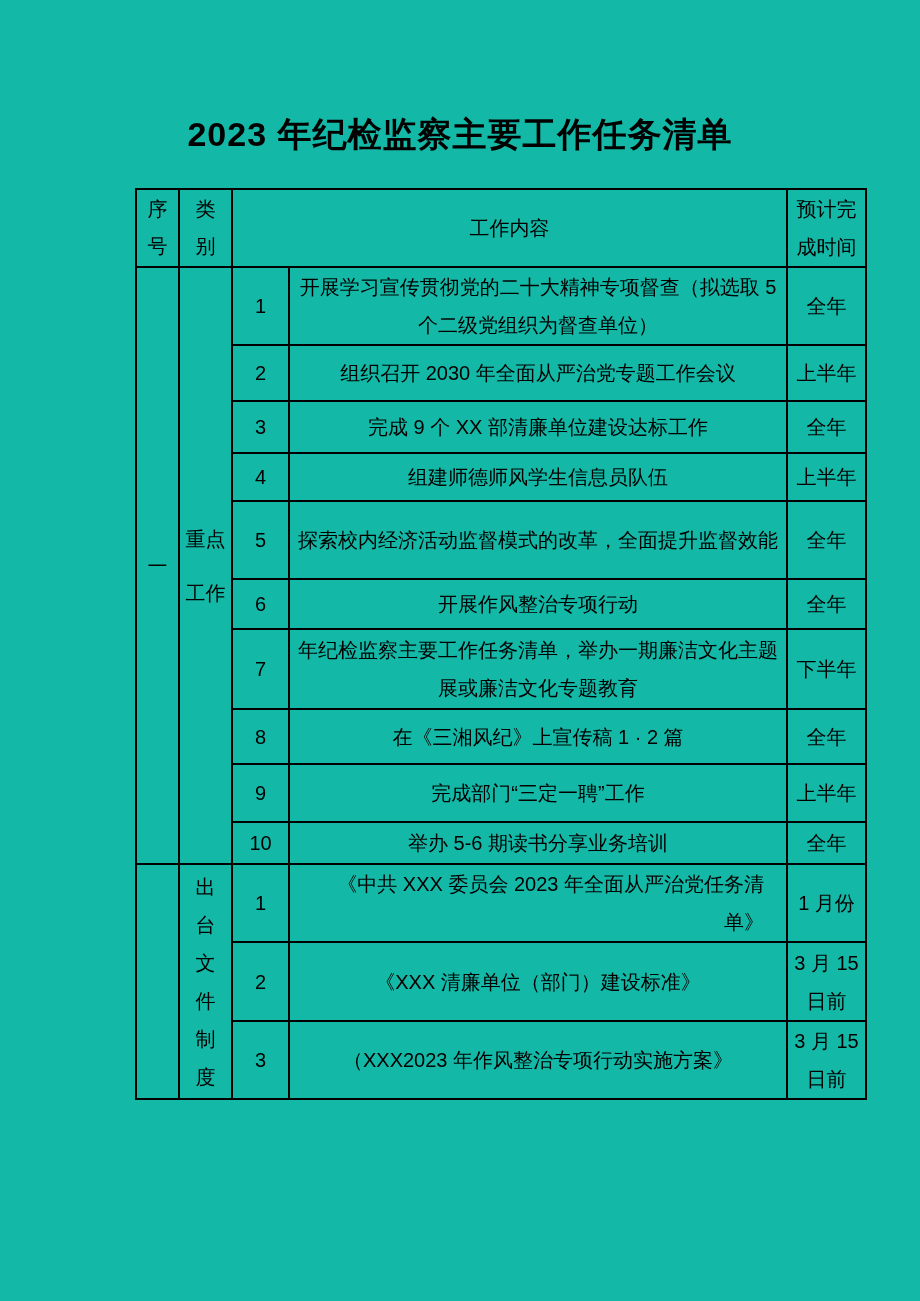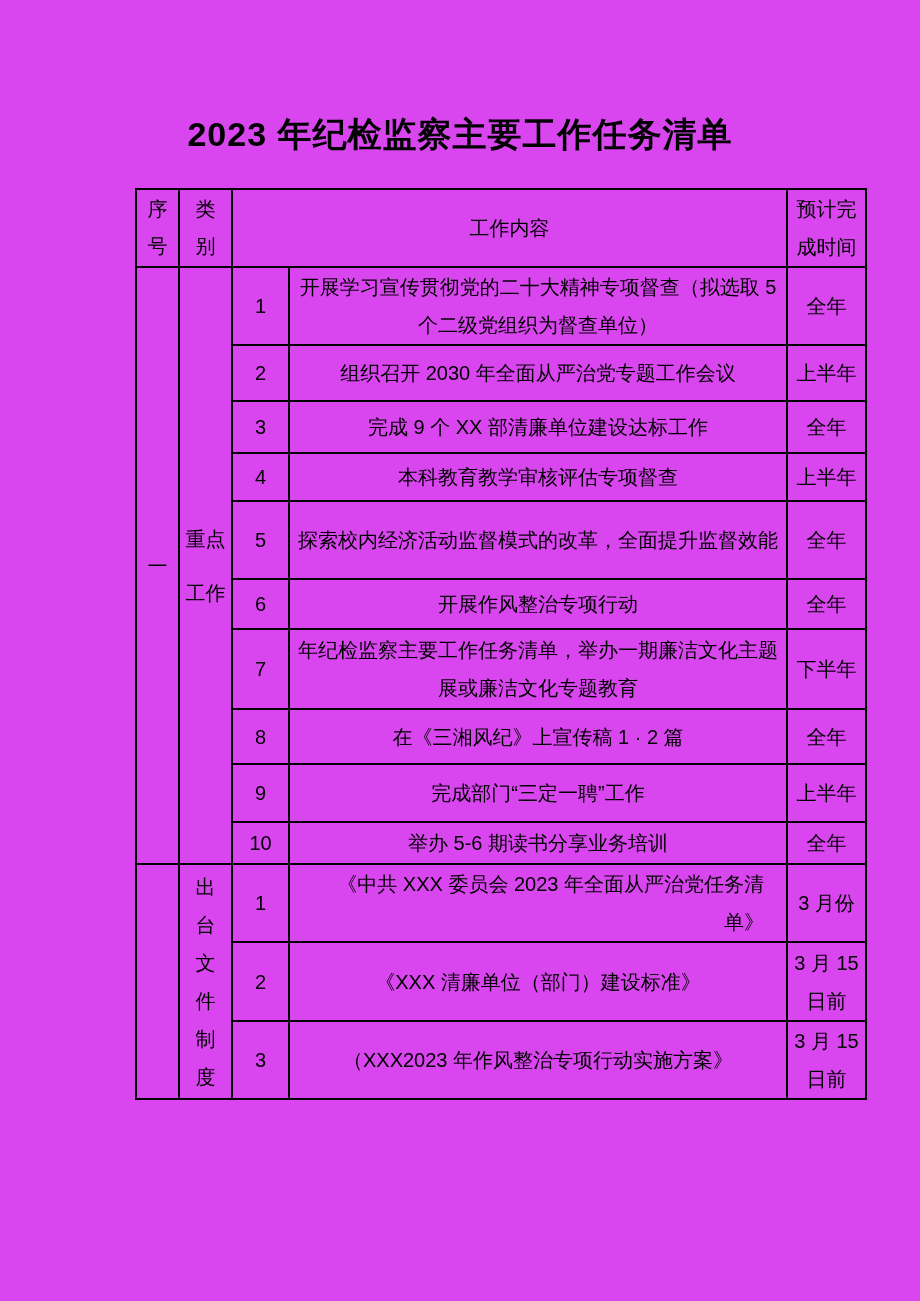--- a/index.html
+++ b/index.html
@@ -1,19 +1,19 @@
 <!DOCTYPE html>
 <html><head>
 <meta charset="utf-8">
 <style>
   html,body{margin:0;padding:0;background:#ffffff;}
   .page{
     position:relative;
     width:920px;height:1301px;
-    background:#d946ef;
+    background:#14b8a6;
     font-family:"Liberation Sans",sans-serif;
     color:#000;
     overflow:hidden;
   }
   .doc-title{
     position:absolute;
     top:112px;left:0;width:920px;
     text-align:center;
     font-size:34px;
     font-weight:bold;
@@ -85,21 +85,21 @@
       <td class="content-cell">组织召开 2030 年全面从严治党专题工作会议</td>
       <td>上半年</td>
     </tr>
     <tr style="height:52px">
       <td>3</td>
       <td class="content-cell">完成 9 个 XX 部清廉单位建设达标工作</td>
       <td>全年</td>
     </tr>
     <tr style="height:48px">
       <td>4</td>
-      <td class="content-cell">本科教育教学审核评估专项督查</td>
+      <td class="content-cell">组建师德师风学生信息员队伍</td>
       <td>上半年</td>
     </tr>
     <tr style="height:78px">
       <td>5</td>
       <td class="content-cell bottom-text">探索校内经济活动监督模式的改革，全面提升监督效能</td>
       <td>全年</td>
     </tr>
     <tr style="height:50px">
       <td>6</td>
       <td class="content-cell">开展作风整治专项行动</td>
@@ -124,21 +124,21 @@
       <td>10</td>
       <td class="content-cell">举办 5-6 期读书分享业务培训</td>
       <td>全年</td>
     </tr>
 
     <tr style="height:75px">
       <td rowspan="3"></td>
       <td rowspan="3"><span class="w1b">出台文件制度</span></td>
       <td>1</td>
       <td class="content-cell"><span class="narrow-wrap">《中共 XXX 委员会 2023 年全面从严治党任务清单》</span></td>
-      <td>3 月份</td>
+      <td>1 月份</td>
     </tr>
     <tr style="height:79px">
       <td>2</td>
       <td class="content-cell">《XXX 清廉单位（部门）建设标准》</td>
       <td>3 月 15 日前</td>
     </tr>
     <tr style="height:75px">
       <td>3</td>
       <td class="content-cell">（XXX2023 年作风整治专项行动实施方案》</td>
       <td>3 月 15 日前</td>

